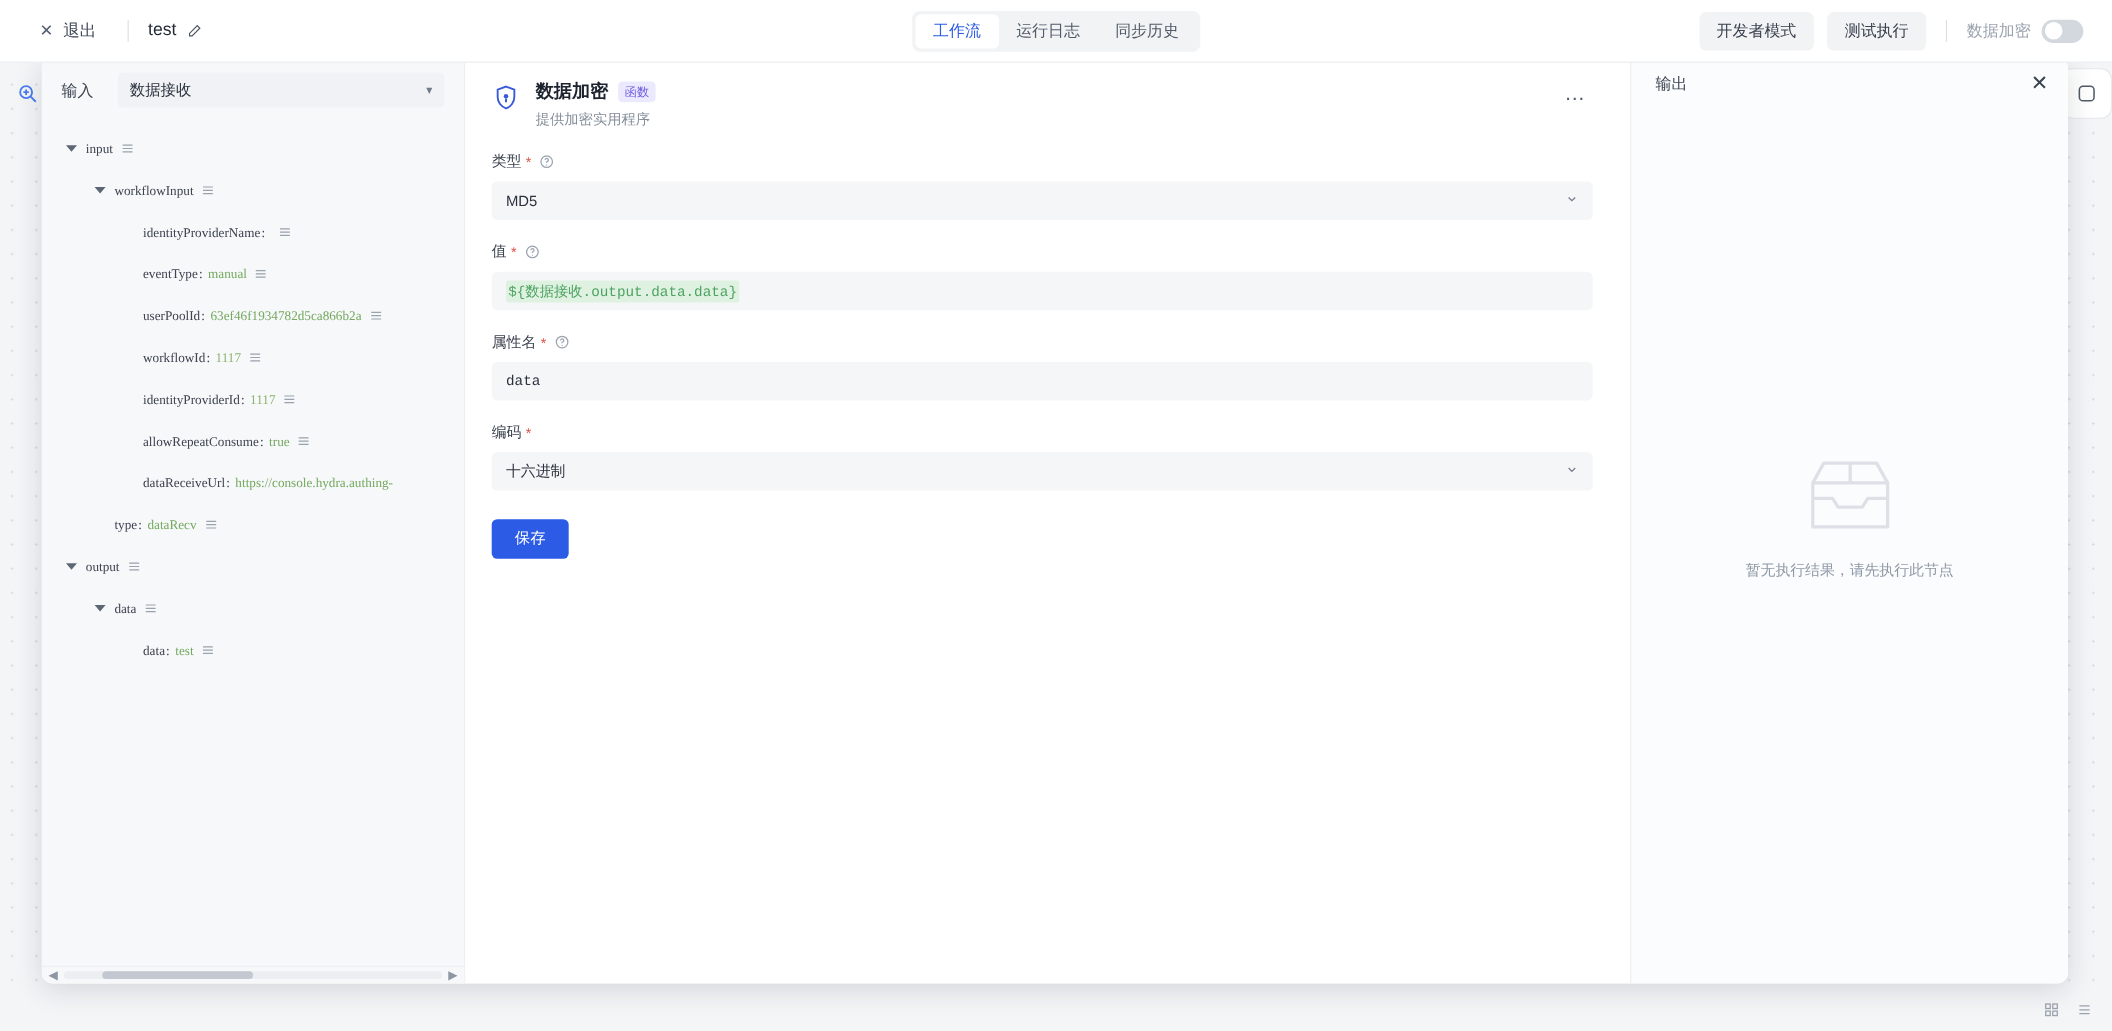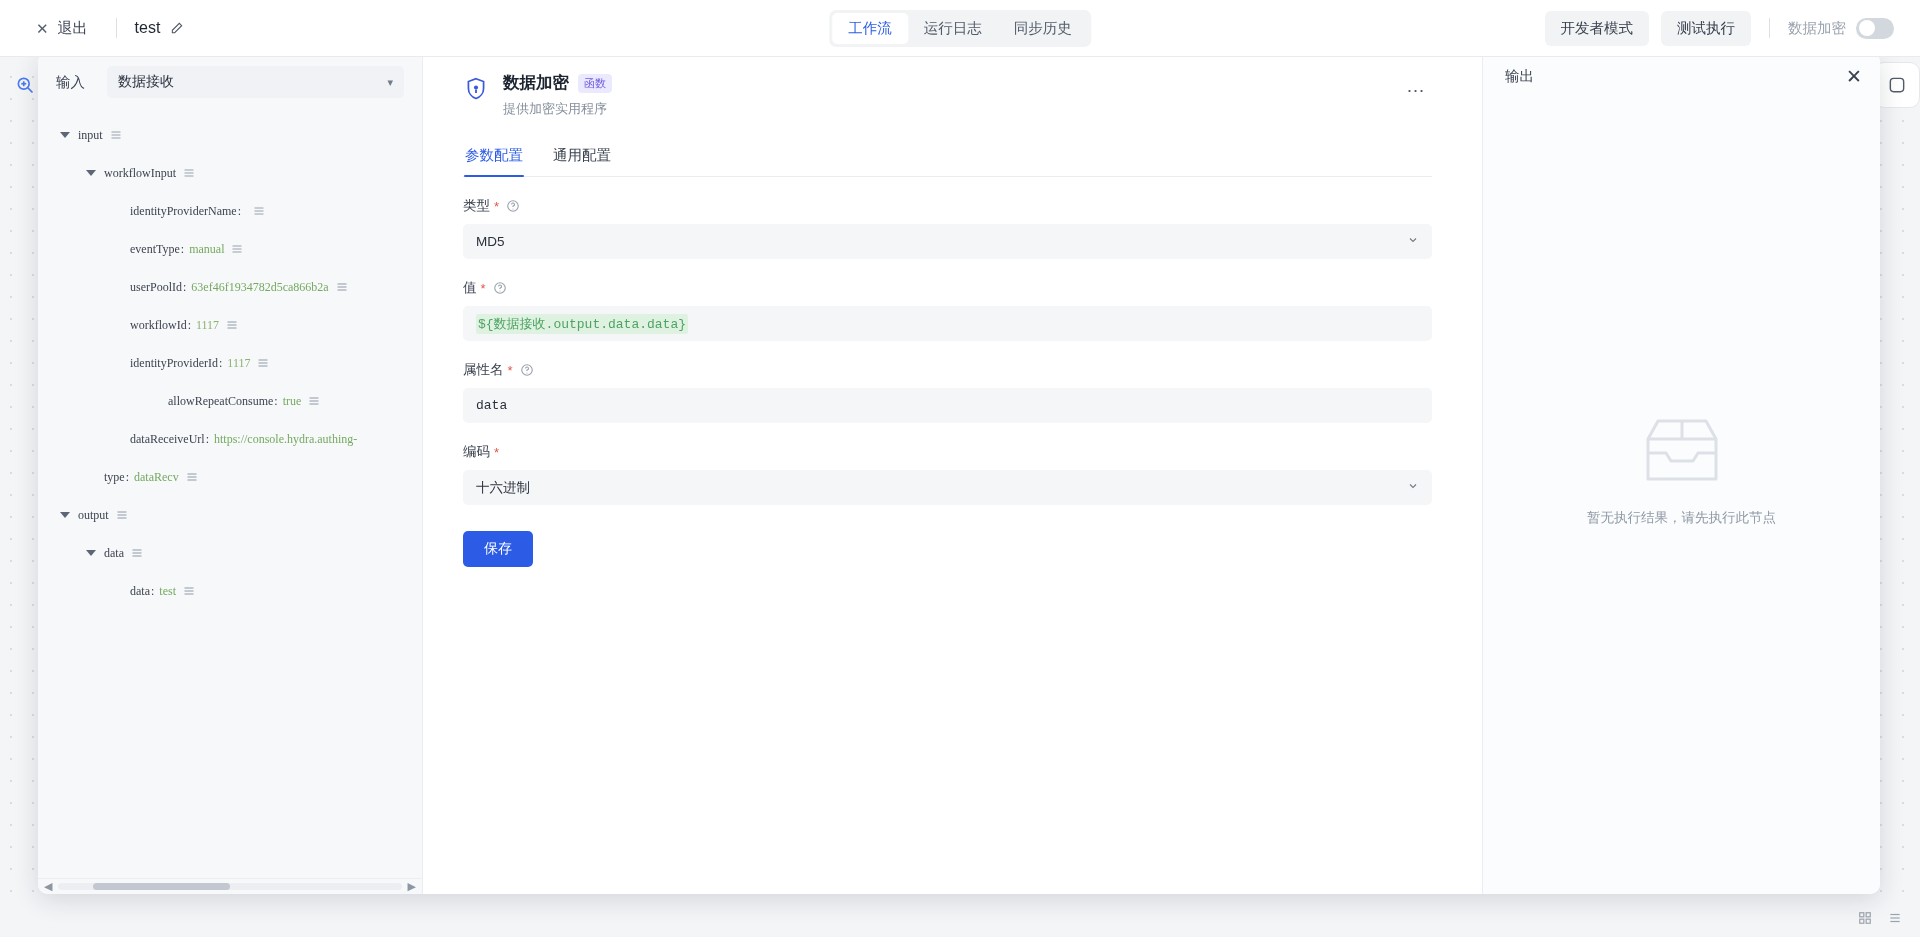--- a/index.html
+++ b/index.html
@@ -106,21 +106,20 @@
   #drawer {
     position: absolute;
     left: 38px; top: 52px;
     width: 1842px; height: 842px;
     background: #ffffff;
     border-radius: 10px;
     box-shadow: 0 6px 26px rgba(20,28,45,.14);
     display: flex;
     overflow: hidden;
     z-index: 4;
-    gap: 16px;
   }
 
   
   #input-pane {
     width: 385px; flex: 0 0 385px;
     background: #f7f8fa;
     border-right: 1px solid #ebedf0;
     display: flex; flex-direction: column;
     position: relative;
   }
@@ -460,21 +459,21 @@
           <span class="colon">:</span>
           <span class="tv-number">1117</span>
           <span class="hamb">
             <svg width="12" height="12" viewBox="0 0 24 24" fill="none" stroke="currentColor" stroke-width="2.2">
               <line x1="3" y1="6" x2="21" y2="6"></line>
               <line x1="3" y1="12" x2="21" y2="12"></line>
               <line x1="3" y1="18" x2="21" y2="18"></line>
             </svg>
           </span>
         </div>
-        <div class="tree-row" style="padding-left: 112px;">
+        <div class="tree-row" style="padding-left: 74px;">
           <span style="width: 18px; flex: 0 0 18px;"></span>
           <span class="tk">allowRepeatConsume</span>
           <span class="colon">:</span>
           <span class="tv-bool">true</span>
           <span class="hamb">
             <svg width="12" height="12" viewBox="0 0 24 24" fill="none" stroke="currentColor" stroke-width="2.2">
               <line x1="3" y1="6" x2="21" y2="6"></line>
               <line x1="3" y1="12" x2="21" y2="12"></line>
               <line x1="3" y1="18" x2="21" y2="18"></line>
             </svg>
@@ -557,24 +556,20 @@
       <div class="cfg-head-text">
         <div class="cfg-title-row">
           <span class="cfg-title">数据加密</span>
           <span class="badge">函数</span>
         </div>
         <div class="cfg-sub">提供加密实用程序</div>
       </div>
       <div class="dots-btn">…</div>
     </div>
 
-    <div class="tabs-row">
-      <div class="cfg-tab active">参数配置</div>
-      <div class="cfg-tab">通用配置</div>
-    </div>
 
     <div class="form" id="config-form">
         <div class="field">
           <div class="field-label">
             <span>类型</span>
             <span class="req">*</span>
             <span class="help-icon">
               <svg width="14" height="14" viewBox="0 0 24 24" fill="none" stroke="currentColor" stroke-width="1.9">
                 <circle cx="12" cy="12" r="9"></circle>
                 <path d="M9.6 9.4a2.5 2.5 0 1 1 3.1 2.4c-.6.2-.9.7-.9 1.3v.6"></path>

